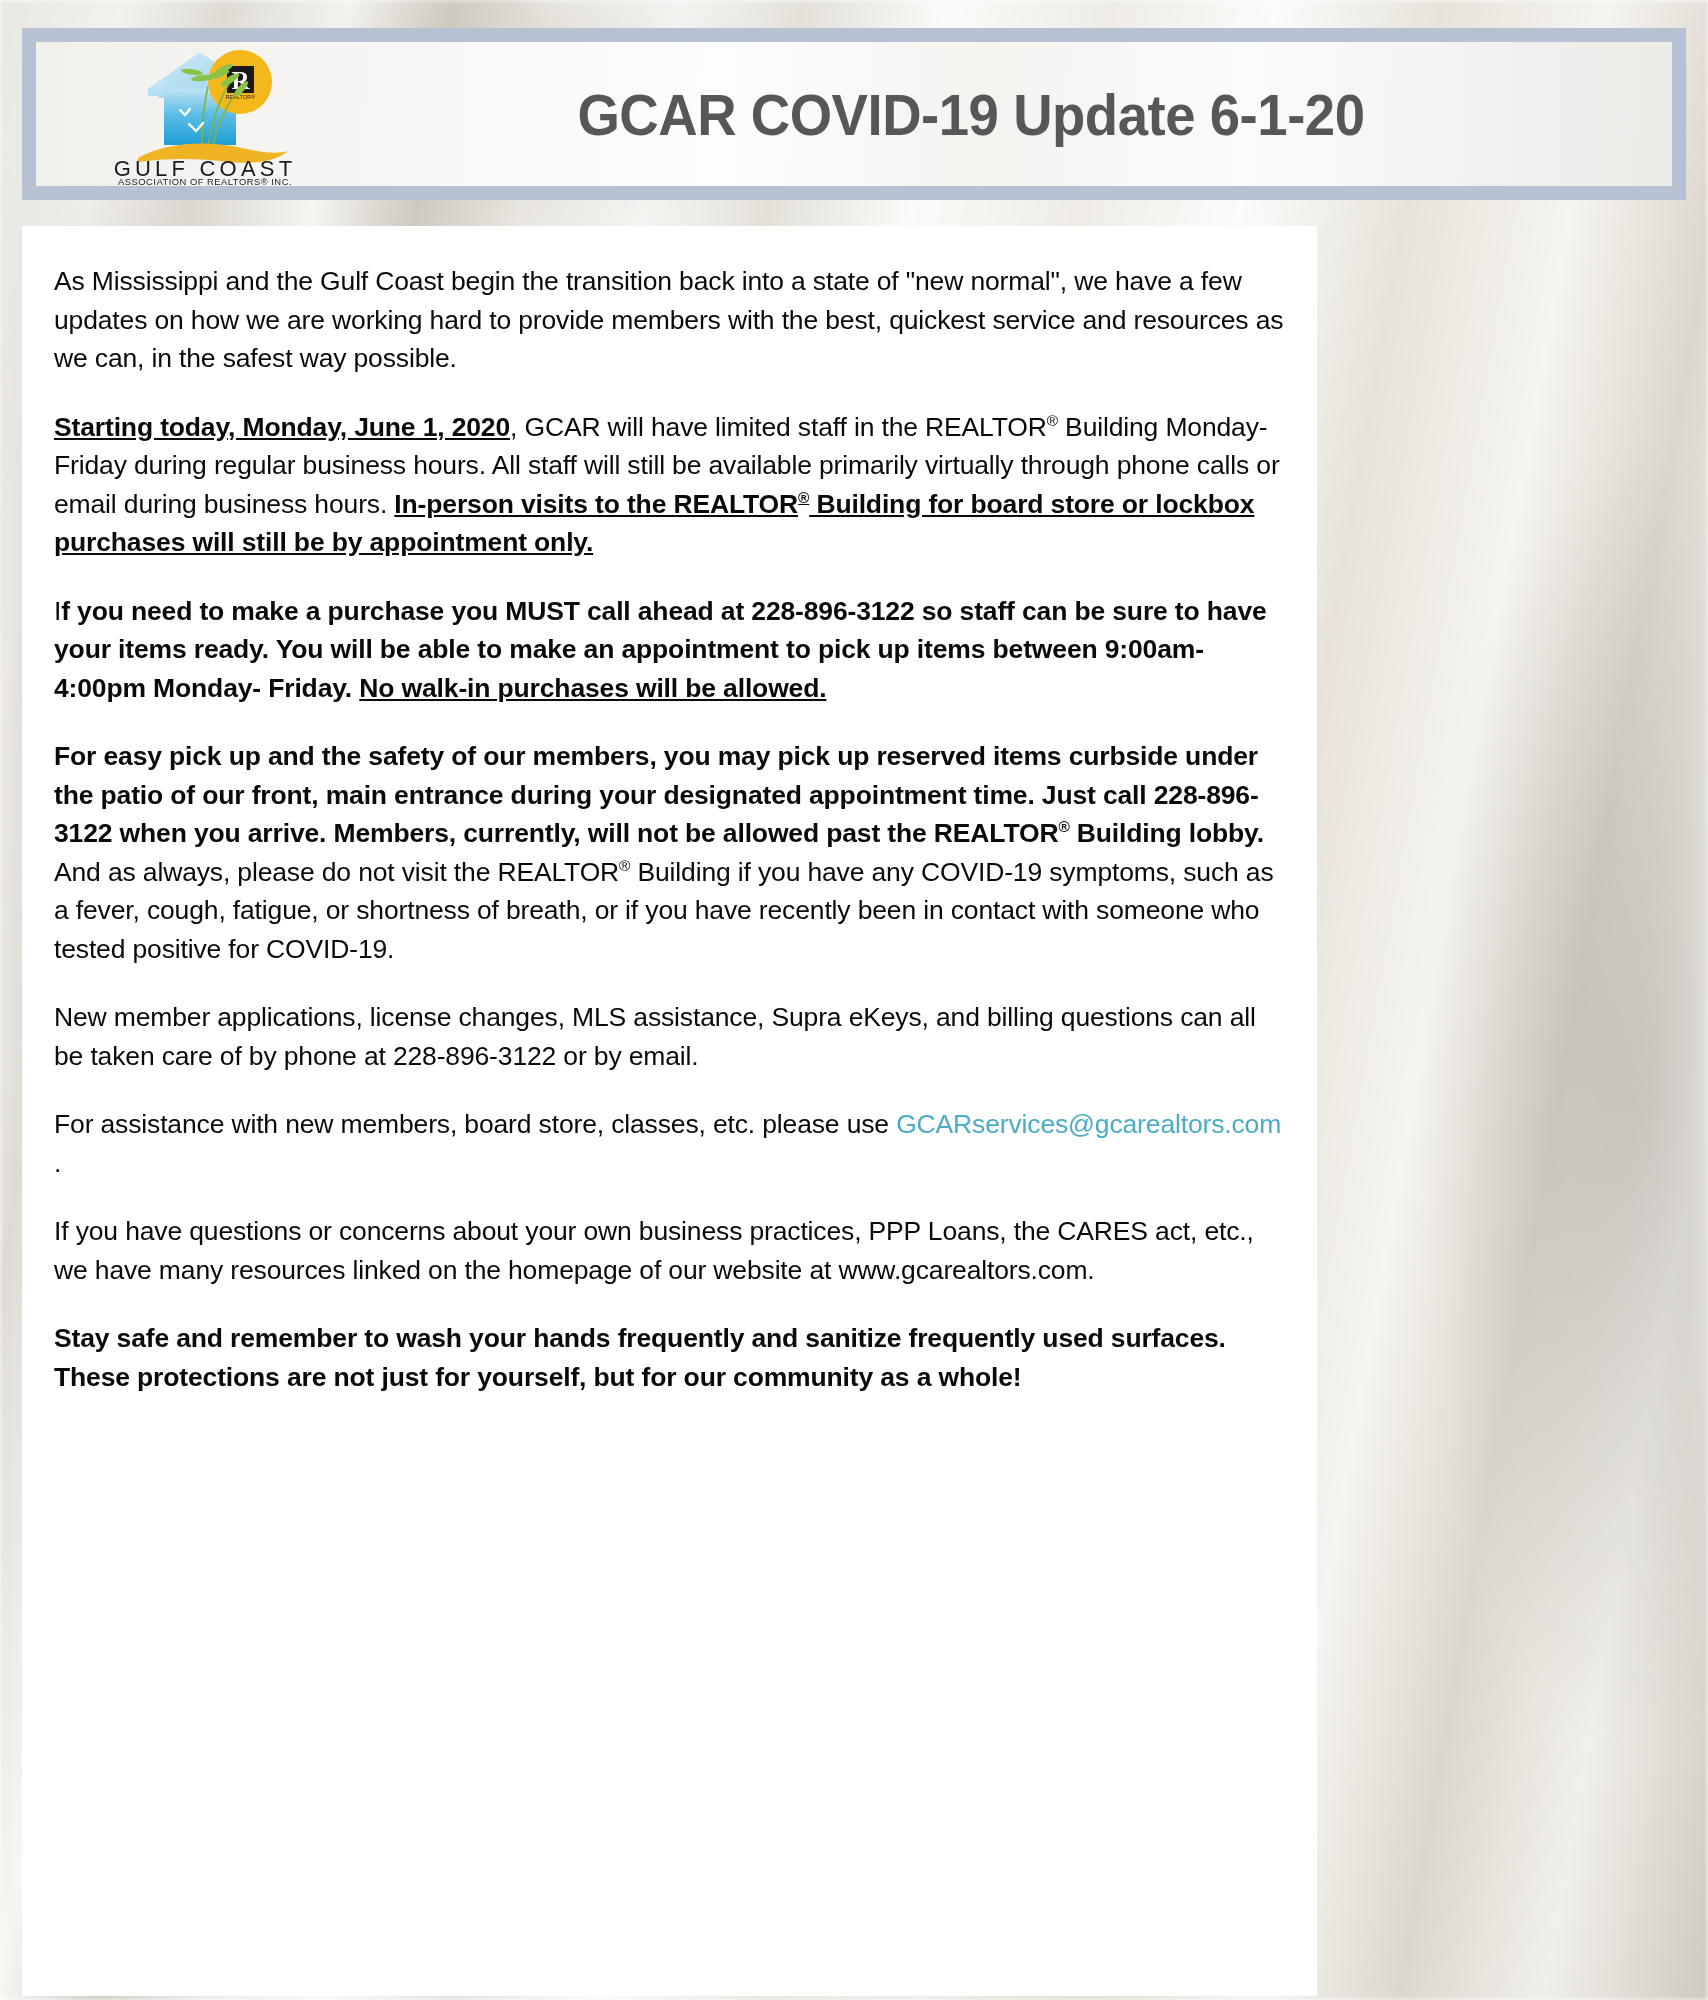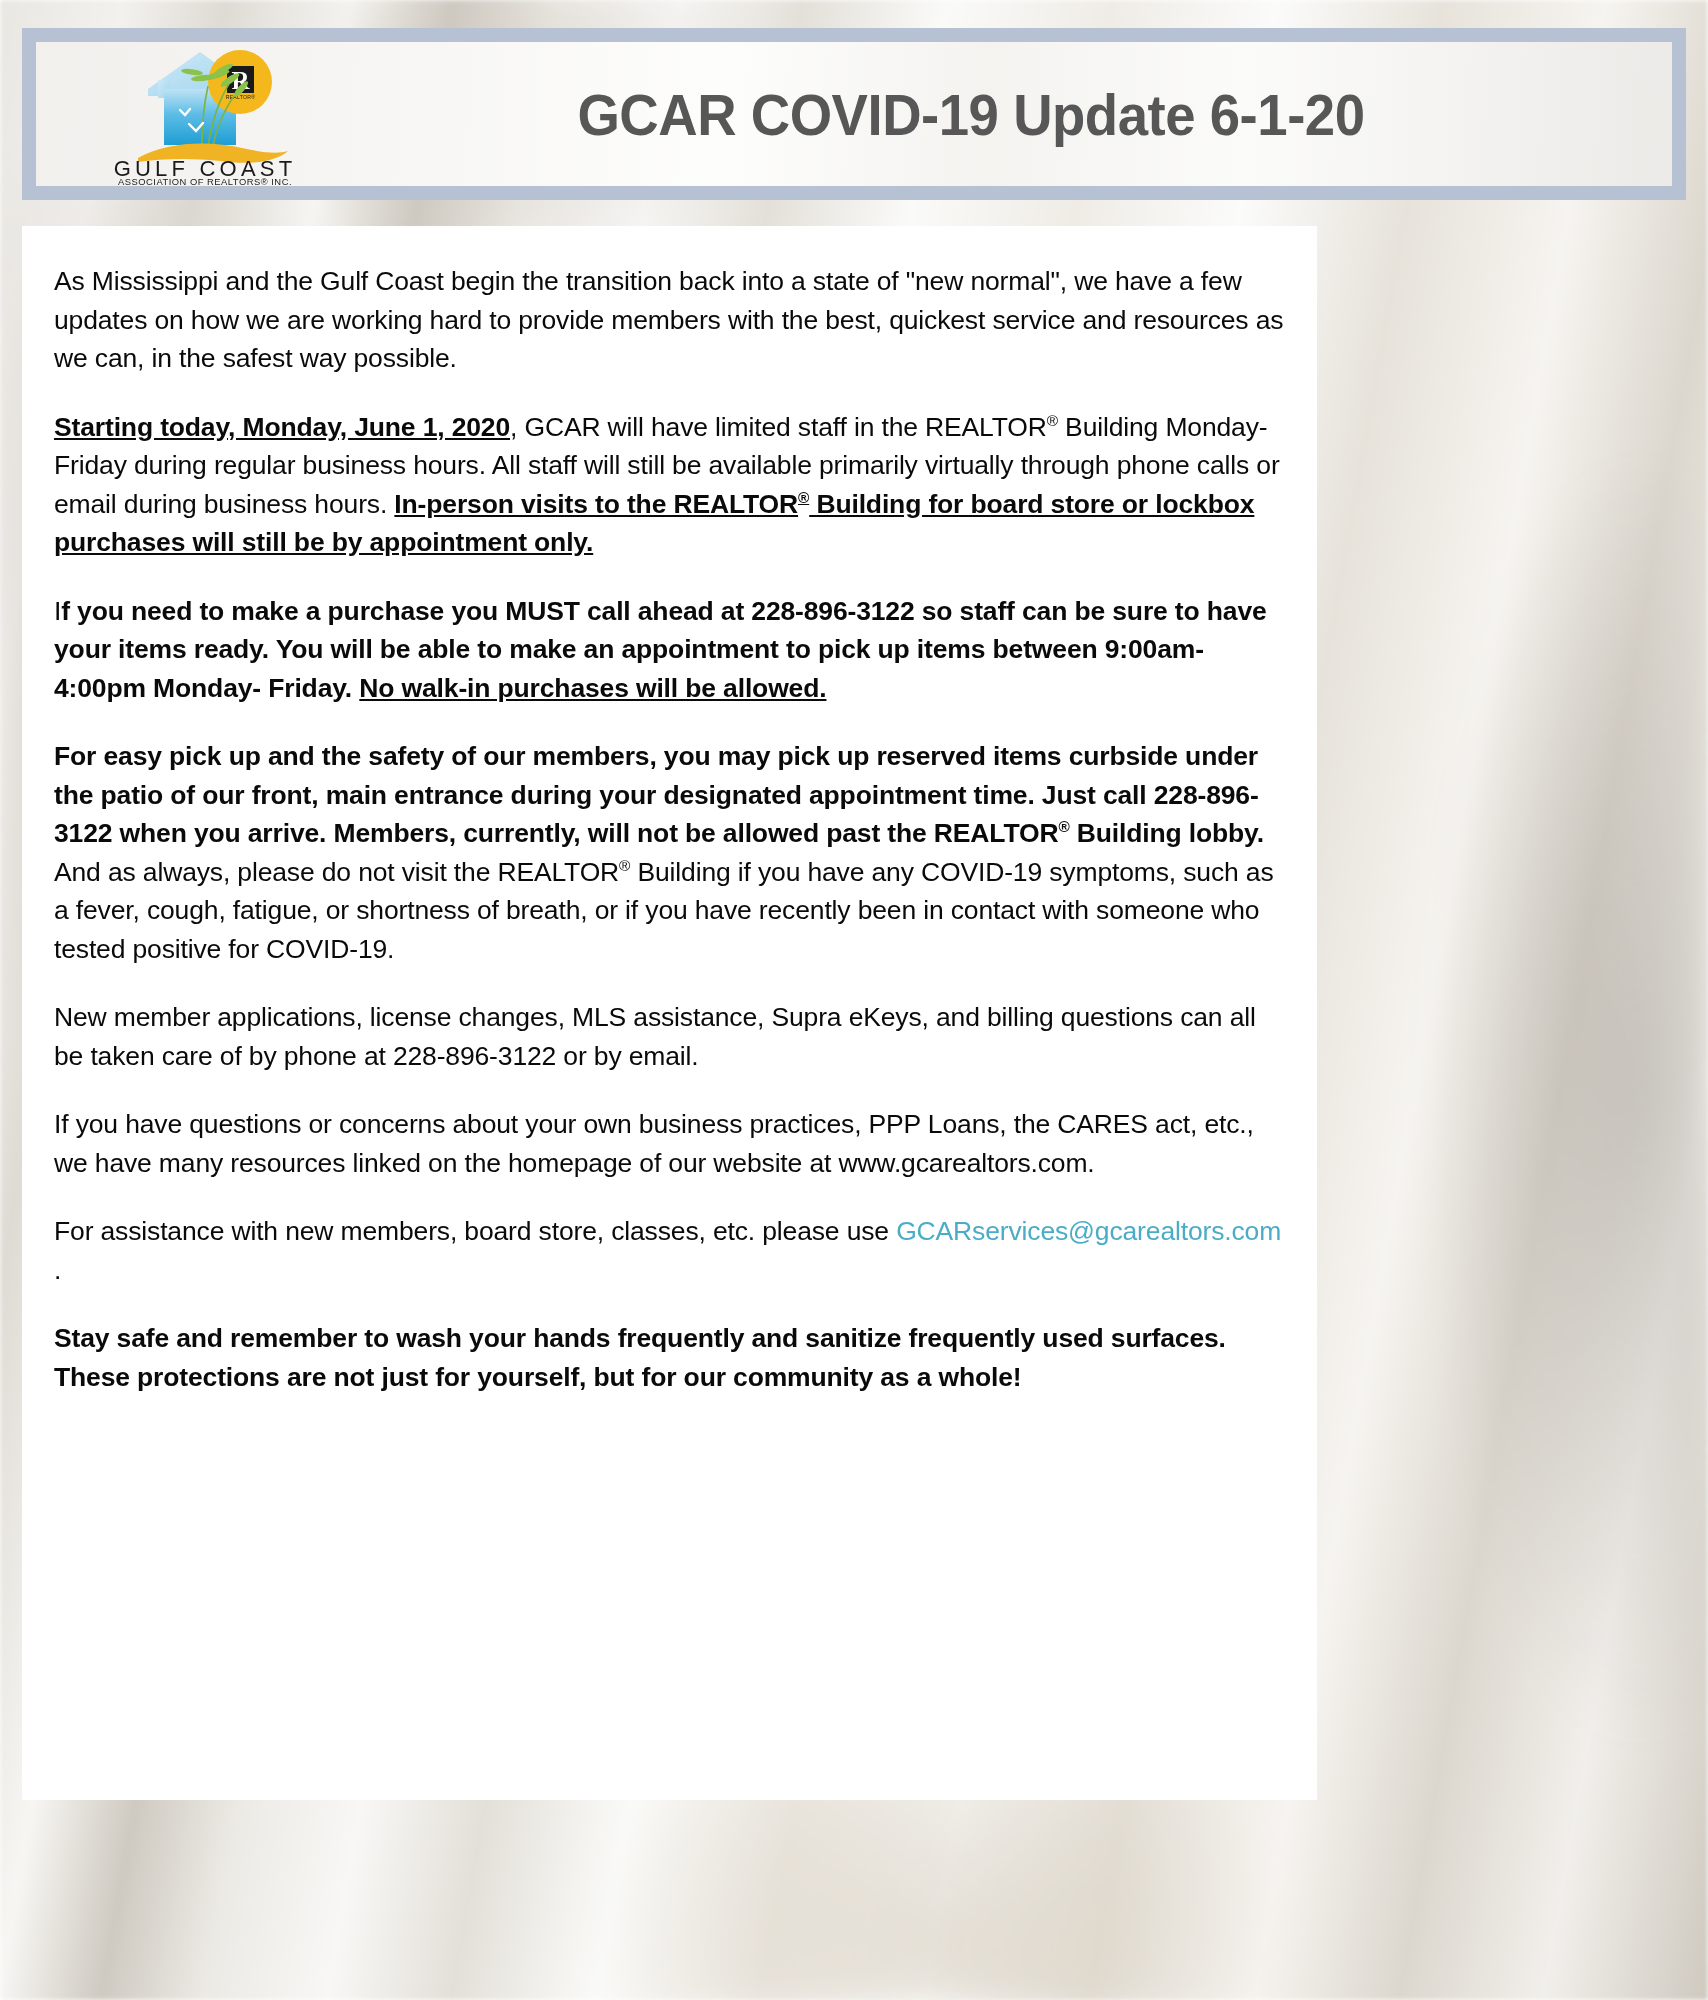--- a/index.html
+++ b/index.html
@@ -49,21 +49,21 @@
     font-size:58px;
     letter-spacing:-0.5px;
     color:#575757;
     transform:scaleX(.94);
     margin-right:60px;
     white-space:nowrap;
   }
 
   
   #page{
-    position:absolute;left:22px;top:226px;width:1295px;height:1574px;
+    position:absolute;left:22px;top:226px;width:1295px;height:1770px;
     background:#ffffff;
     box-sizing:border-box;
     padding:36px 26px 0 32px;
   }
   #body-text{
     font-family:"Liberation Sans", sans-serif;
     font-size:26.5px;
     line-height:38.5px;
     color:#0a0a0a;
     letter-spacing:-0.15px;
@@ -144,20 +144,20 @@
 
     <p><span class="bu">Starting today, Monday, June 1, 2020</span><span>, GCAR will have limited staff in the REALTOR</span><sup>®</sup><span> Building Monday- Friday during regular business hours. All staff will still be available </span><span class="u">primarily virtually </span><span>through phone calls or email during business hours. </span><span class="bu">In-person visits to the REALTOR</span><sup class="bu">®</sup><span class="bu"> Building for board store or lockbox purchases will still be by appointment only.</span></p>
 
     <p><span>I</span><span class="b">f you need to make a purchase you MUST call ahead at 228-896-3122 so staff can be sure to have your items ready. You will be able to make an appointment to pick up items between 9:00am- 4:00pm Monday- Friday. </span><span class="bu">No walk-in purchases will be allowed.</span></p>
 
     <p><span class="b">For easy pick up and the safety of our members, you may pick up reserved items curbside under the patio of our front, main entrance during your designated appointment time. Just call 228-896-3122 when you arrive. Members, currently, will not be allowed past the REALTOR</span><sup class="b">®</sup><span class="b"> Building lobby.</span><span> And as always, please do not visit the REALTOR</span><sup>®</sup><span> Building if you have any COVID-19 symptoms, such as a fever, cough, fatigue, or shortness of breath, or if you have recently been in contact with someone who tested positive for COVID-19.</span></p>
 
     <p><span class="u">New member applications, license changes, MLS assistance, Supra eKeys, and billing questions can all be taken care of by phone at 228-896-3122 or by email.</span></p>
 
 
+    <p><span>For assistance with new members, board store, classes, etc. please use </span><a class="mail" href="#" style="text-decoration:none;">GCARservices@gcarealtors.com</a><span> .</span></p>
+
     <p><span>If you have questions or concerns about your own business practices, PPP Loans, the CARES act, etc., we have many resources linked on the homepage of our website at www.gcarealtors.com.</span></p>
-
-    <p><span>For assistance with new members, board store, classes, etc. please use </span><a class="mail" href="#" style="text-decoration:none;">GCARservices@gcarealtors.com</a><span> .</span></p>
 
     <p><span>Stay safe and remember to wash your hands frequently and sanitize frequently used surfaces. These protections are not just for yourself, but for our community as a whole!</span></p>
 
   </div>
 </div>
 
 </body></html>

